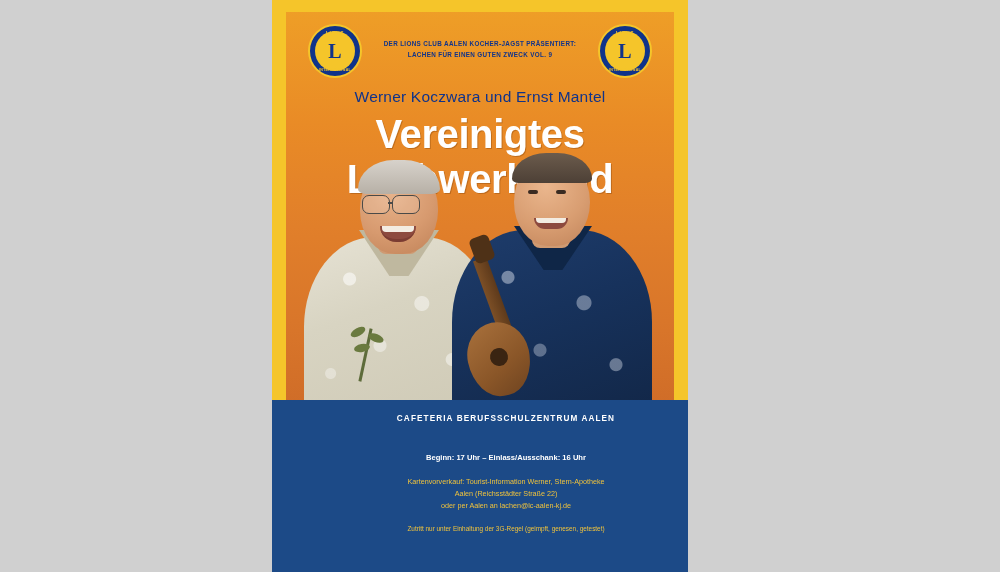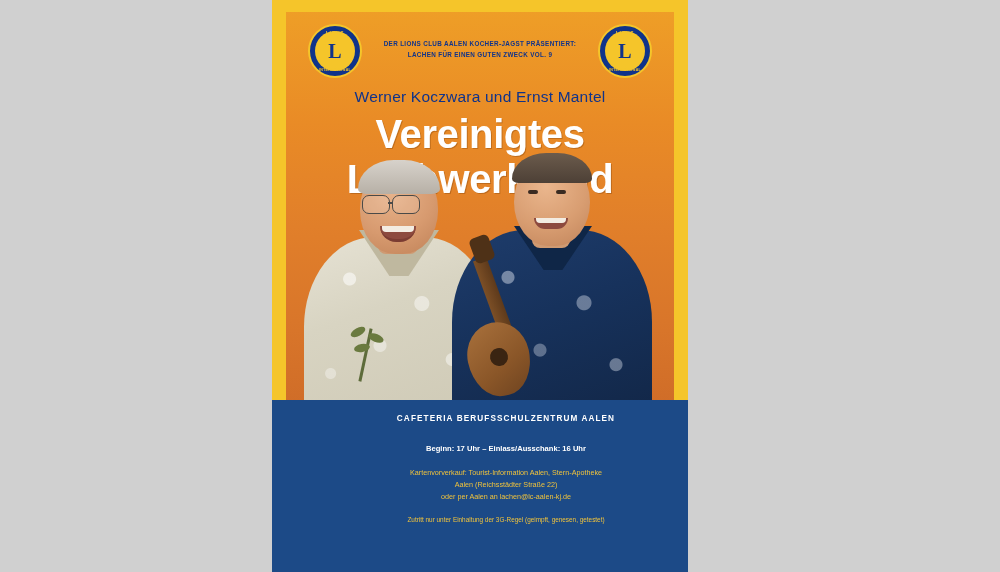--- a/index.html
+++ b/index.html
@@ -365,21 +365,21 @@
     color: #ffffff;
   }
   .date {
     margin-top: 6px;
     font-size: 26px;
     font-weight: bold;
     letter-spacing: 0.2px;
     color: #ffffff;
   }
   .times {
-    margin-top: 19px;
+    margin-top: 28px;
     font-size: 7.6px;
     font-weight: bold;
     line-height: 13px;
     color: #ffffff;
     text-align: center;
   }
   .presale {
     margin-top: 12px;
     font-size: 7.2px;
     line-height: 12px;
@@ -465,21 +465,21 @@
       <div class="uke-body"></div>
       <div class="uke-hole"></div>
     </div>
 
     <div class="bottom">
       <div class="venue">CAFETERIA BERUFSSCHULZENTRUM AALEN</div>
       <div class="times">
         <div>Beginn: 17 Uhr – Einlass/Ausschank: 16 Uhr</div>
       </div>
       <div class="presale">
-        <div>Kartenvorverkauf: Tourist-Information Aalen, Stern-Apotheke</div>
+        <div>Kartenvorverkauf: Tourist-Information Werner, Stern-Apotheke</div>
         <div>Aalen (Reichsstädter Straße 22)</div>
         <div>oder per Aalen an lachen@lc-aalen-kj.de</div>
       </div>
       <div class="rule">Zutritt nur unter Einhaltung der 3G-Regel (geimpft, genesen, getestet)</div>
     </div>
 
   </div>
 </div>
 
 </body></html>

